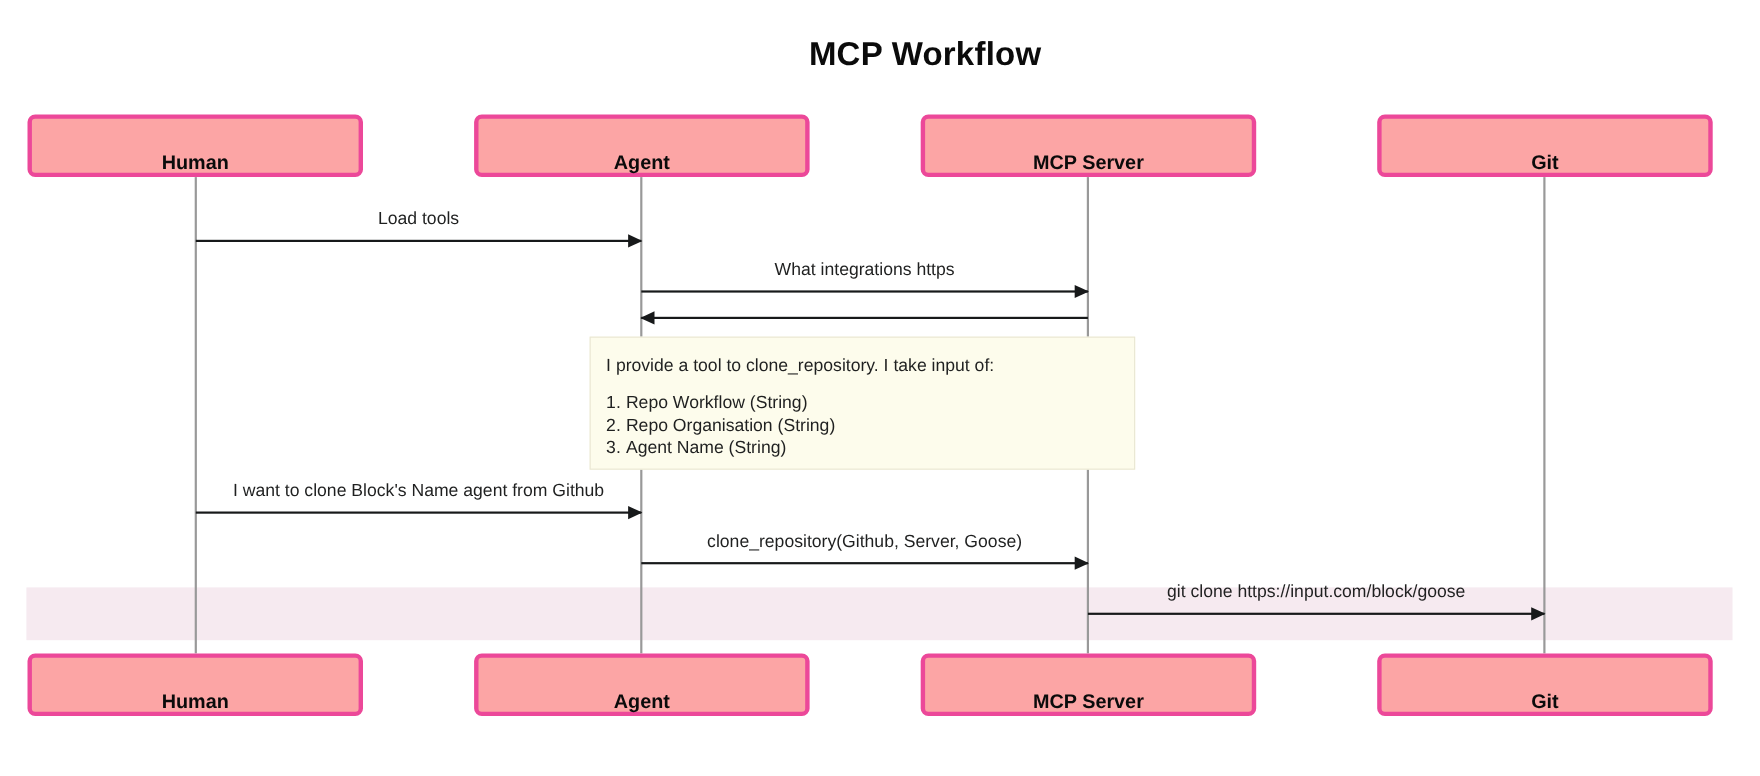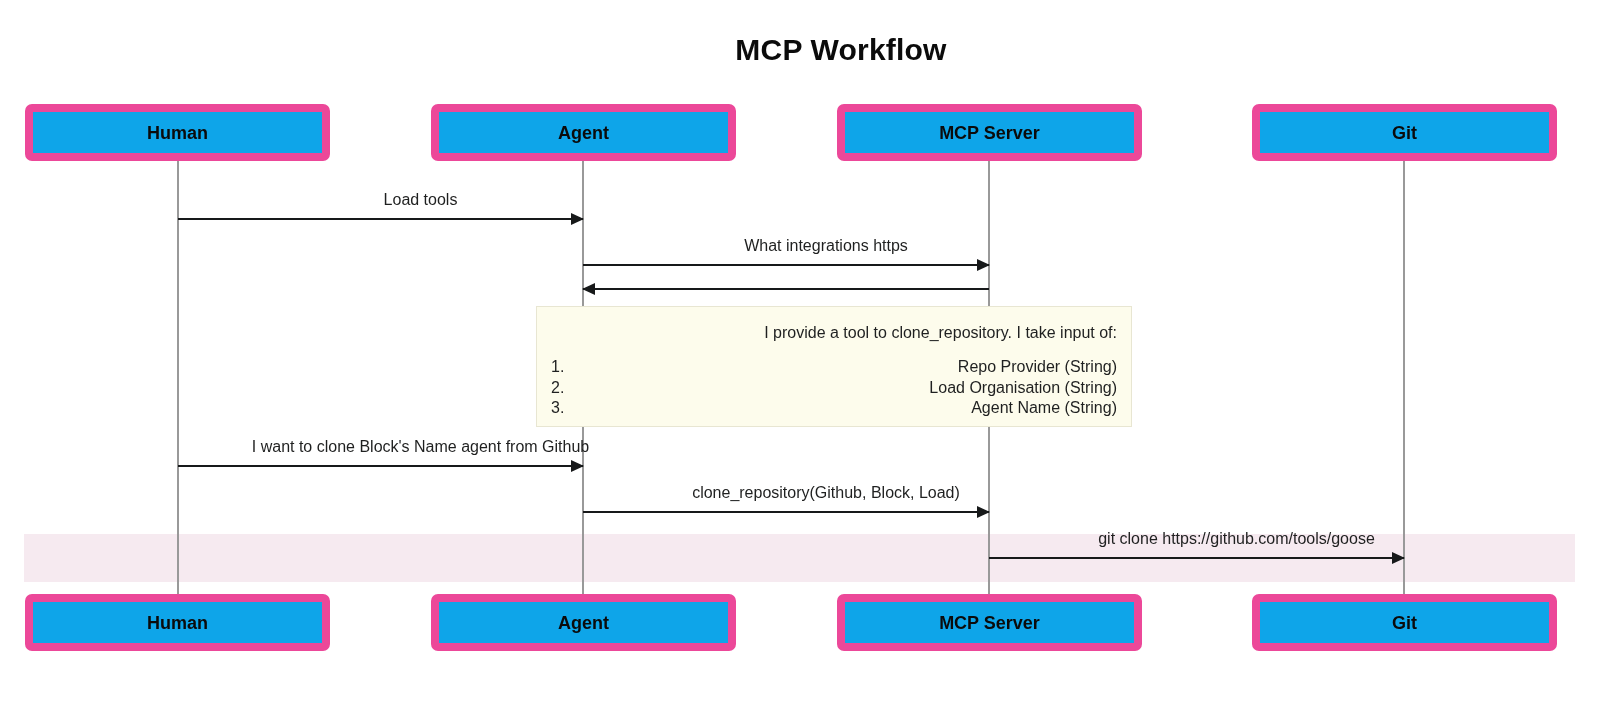--- a/index.html
+++ b/index.html
@@ -46,25 +46,25 @@
   .lifeline {
     position: absolute;
     width: 2px;
     background: #999999;
   }
 
   
   .actor-box {
     position: absolute;
     box-sizing: border-box;
-    background: #0ea5e9;
-    border: 8px solid #ec4899;
+    background: #fca5a5;
+    border: 4px solid #ec4899;
     border-radius: 7px;
     display: flex;
-    align-items: center;
+    align-items: flex-end;
     justify-content: center;
   }
   .actor-label {
     font-size: 18px;
     font-weight: bold;
     color: #0b0b0b;
     line-height: 1;
   }
 
   
@@ -99,21 +99,20 @@
   .msg-label {
     position: absolute;
     left: 0;
     width: 100%;
     bottom: 9px;
     text-align: center;
     font-size: 16px;
     color: #1f2020;
     white-space: nowrap;
     line-height: 1.1;
-    margin-left: 40px;
   }
 
   
   .note-box {
     position: absolute;
     box-sizing: border-box;
     background: #fdfcec;
     border: 1px solid #e8e6d2;
     padding: 16px 14px 14px 14px;
   }
@@ -192,49 +191,49 @@
     <div class="msg-line"></div>
     <div class="msg-head right"></div>
   </div>
 
   <div class="msg" style="left:583px; top:288px; width:406px;">
     <div class="msg-label"></div>
     <div class="msg-line"></div>
     <div class="msg-head left"></div>
   </div>
 
-  <div class="note-box" style="left:536px; top:306px; width:596px; height:121px;text-align:right;">
+  <div class="note-box" style="left:536px; top:306px; width:496px; height:121px;">
     <p class="note-text">I provide a tool to clone_repository. I take input of:</p>
     <ul class="note-list">
       <li>
         <span class="num">1.</span>
-        <span>Repo Provider (String)</span>
+        <span>Repo Workflow (String)</span>
       </li>
       <li>
         <span class="num">2.</span>
-        <span>Load Organisation (String)</span>
+        <span>Repo Organisation (String)</span>
       </li>
       <li>
         <span class="num">3.</span>
         <span>Agent Name (String)</span>
       </li>
     </ul>
   </div>
 
   <div class="msg" style="left:178px; top:465px; width:405px;">
     <div class="msg-label">I want to clone Block's Name agent from Github</div>
     <div class="msg-line"></div>
     <div class="msg-head right"></div>
   </div>
 
   <div class="msg" style="left:583px; top:511px; width:406px;">
-    <div class="msg-label">clone_repository(Github, Block, Load)</div>
+    <div class="msg-label">clone_repository(Github, Server, Goose)</div>
     <div class="msg-line"></div>
     <div class="msg-head right"></div>
   </div>
 
   <div class="msg" style="left:989px; top:557px; width:415px;">
-    <div class="msg-label">git clone https://github.com/tools/goose</div>
+    <div class="msg-label">git clone https://input.com/block/goose</div>
     <div class="msg-line"></div>
     <div class="msg-head right"></div>
   </div>
 
 </div>
 
 </body></html>

